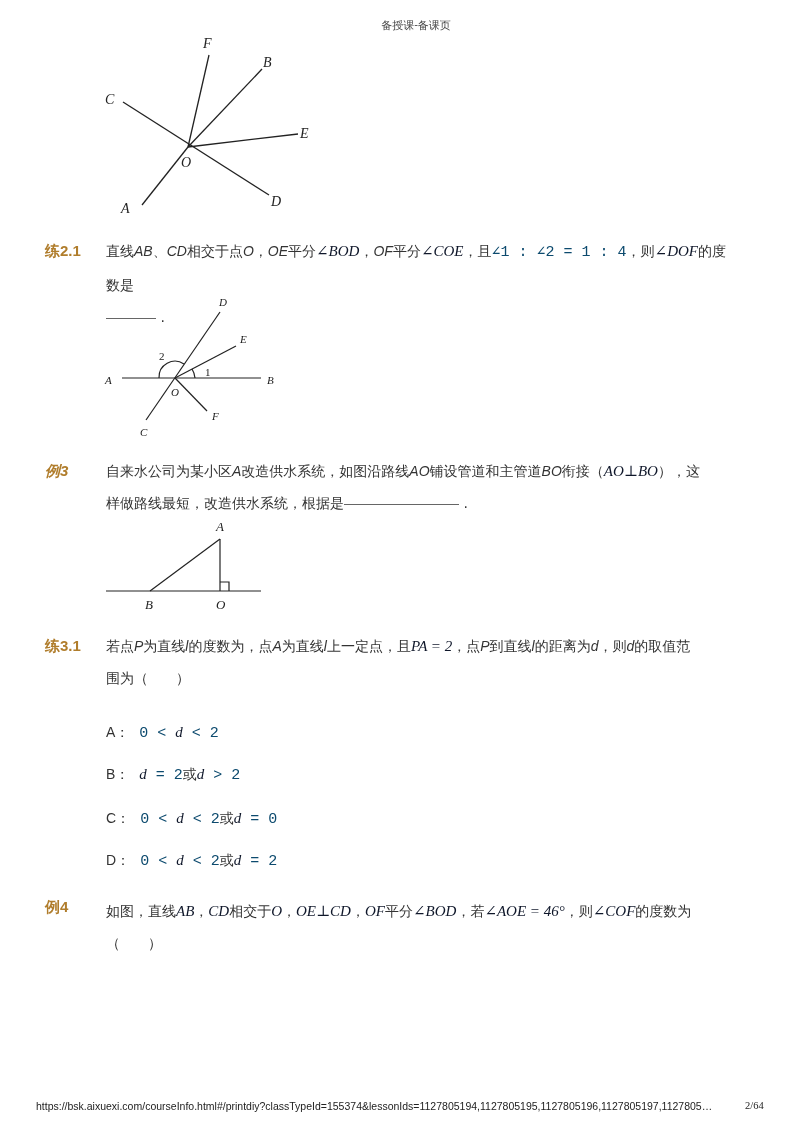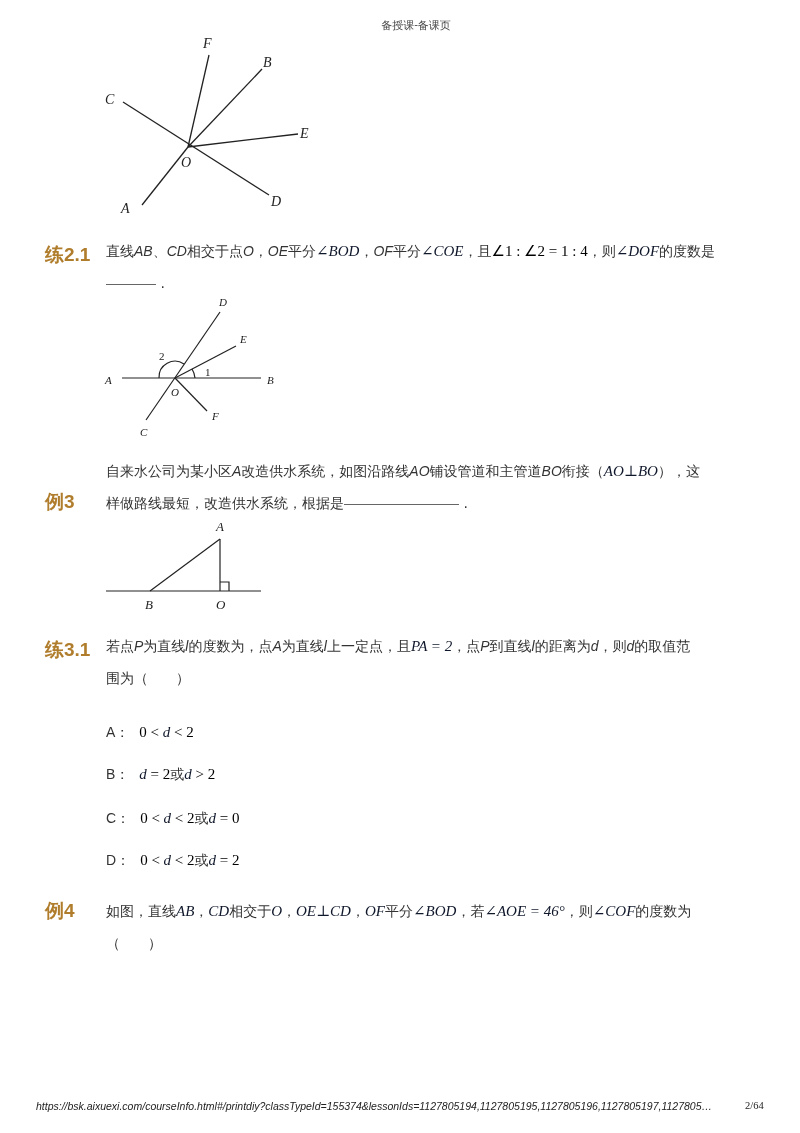--- a/index.html
+++ b/index.html
@@ -2,31 +2,31 @@
 <html><head>
   <meta charset="utf-8">
   <style>
     html, body { margin: 0; padding: 0; background: #ffffff; }
     body { width: 800px; height: 1133px; position: relative; overflow: hidden;
            font-family: "DejaVu Sans", "Liberation Sans", sans-serif; color: #333333; }
     .page-header { position: absolute; top: 18px; left: 16px; width: 800px; text-align: center;
                    font-size: 11px; color: #444; font-family: "DejaVu Serif", serif; }
     .fig { position: absolute; }
     .fig svg text { font-family: "Liberation Serif", "DejaVu Serif", serif; font-style: italic; }
-    .q-label { position: absolute; left: 45px; font-size: 19px; font-weight: bold; color: #b07d2c;
+    .q-label { position: absolute; left: 45px; font-size: 15px; font-weight: bold; color: #b07d2c;
                font-family: "Liberation Sans", sans-serif; }
     .q-text { position: absolute; left: 106px; width: 620px; font-size: 14px; line-height: 32px; color: #333; }
     .m { font-family: "Liberation Serif", "DejaVu Serif", serif; font-style: italic; color: #0f172a; font-size: 15px; }
-    .mn { font-family: Liberation Serif, serif; color: #000000; font-size: 15px; }
+    .mn { font-family: Liberation Mono, monospace; color: #0c4a6e; font-size: 15px; }
     .iv { font-style: italic; font-family: "Liberation Sans", sans-serif; }
     .blank { display: inline-block; border-bottom: 1px solid #666; height: 1px; vertical-align: middle; }
     .option { position: absolute; left: 106px; font-size: 14px; color: #333; }
     .option .opt-key { font-family: "Liberation Sans", sans-serif; margin-right: 10px; }
     .footer-url { position: absolute; left: 36px; top: 1100px; font-size: 10.5px; color: #222;
-                  font-family: "Liberation Sans", sans-serif; white-space: nowrap; font-style: italic; }
+                  font-family: "Liberation Sans", sans-serif; white-space: nowrap; }
     .footer-page { position: absolute; left: 745px; top: 1100px; font-size: 10.5px; color: #222;
                    font-family: Liberation Serif, serif; }
   </style>
 </head>
 <body>
 
 <div class="page-header">备授课-备课页</div>
 
 <div class="fig" style="left:95px; top:30px; width:230px; height:190px;">
   <svg width="230" height="190" viewBox="0 0 230 190">
@@ -72,21 +72,21 @@
       <text x="110" y="86" style="font-style:normal">1</text>
       <text x="10" y="94">A</text>
       <text x="172" y="94">B</text>
       <text x="76" y="106">O</text>
       <text x="117" y="130">F</text>
       <text x="45" y="146">C</text>
     </g>
   </svg>
 </div>
 
-<div class="q-label" style="top:489px;">例3</div>
+<div class="q-label" style="top:462px;font-style:italic;">例3</div>
 <div class="q-text" style="top:455px;">
   <span>自来水公司为某小区</span><span class="iv">A</span><span>改造供水系统，如图沿路线</span><span class="iv">AO</span><span>铺设管道和主管道</span><span class="iv">BO</span><span>衔接（</span><span class="m">AO⊥BO</span><span>），这</span><br>
   <span>样做路线最短，改造供水系统，根据是</span><span class="blank" style="width:115px;"></span> <span>.</span>
 </div>
 
 <div class="fig" style="left:95px; top:515px; width:180px; height:100px;">
   <svg width="180" height="100" viewBox="0 0 180 100">
     <g stroke="#222" stroke-width="1.2" fill="none">
       <line x1="11" y1="76" x2="166" y2="76"></line>
       <line x1="55" y1="76" x2="125" y2="24"></line>

